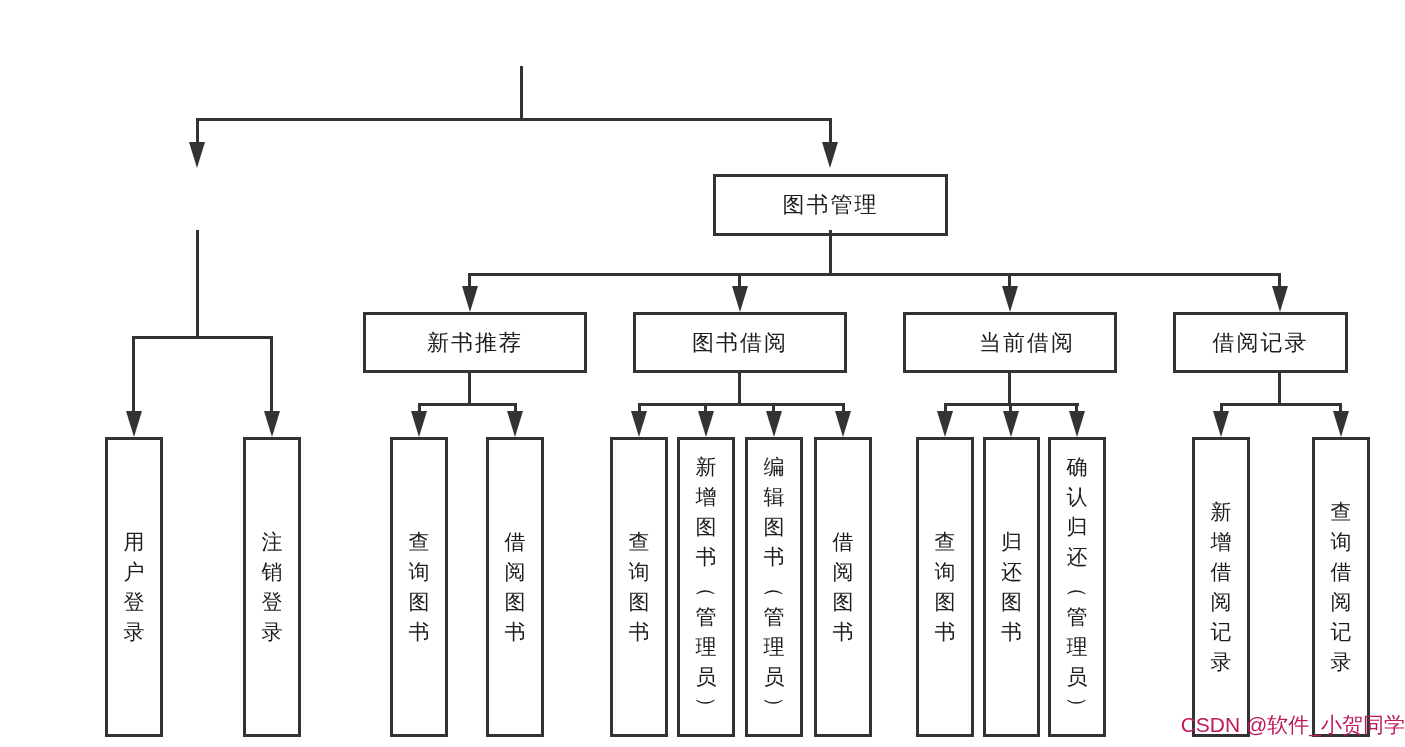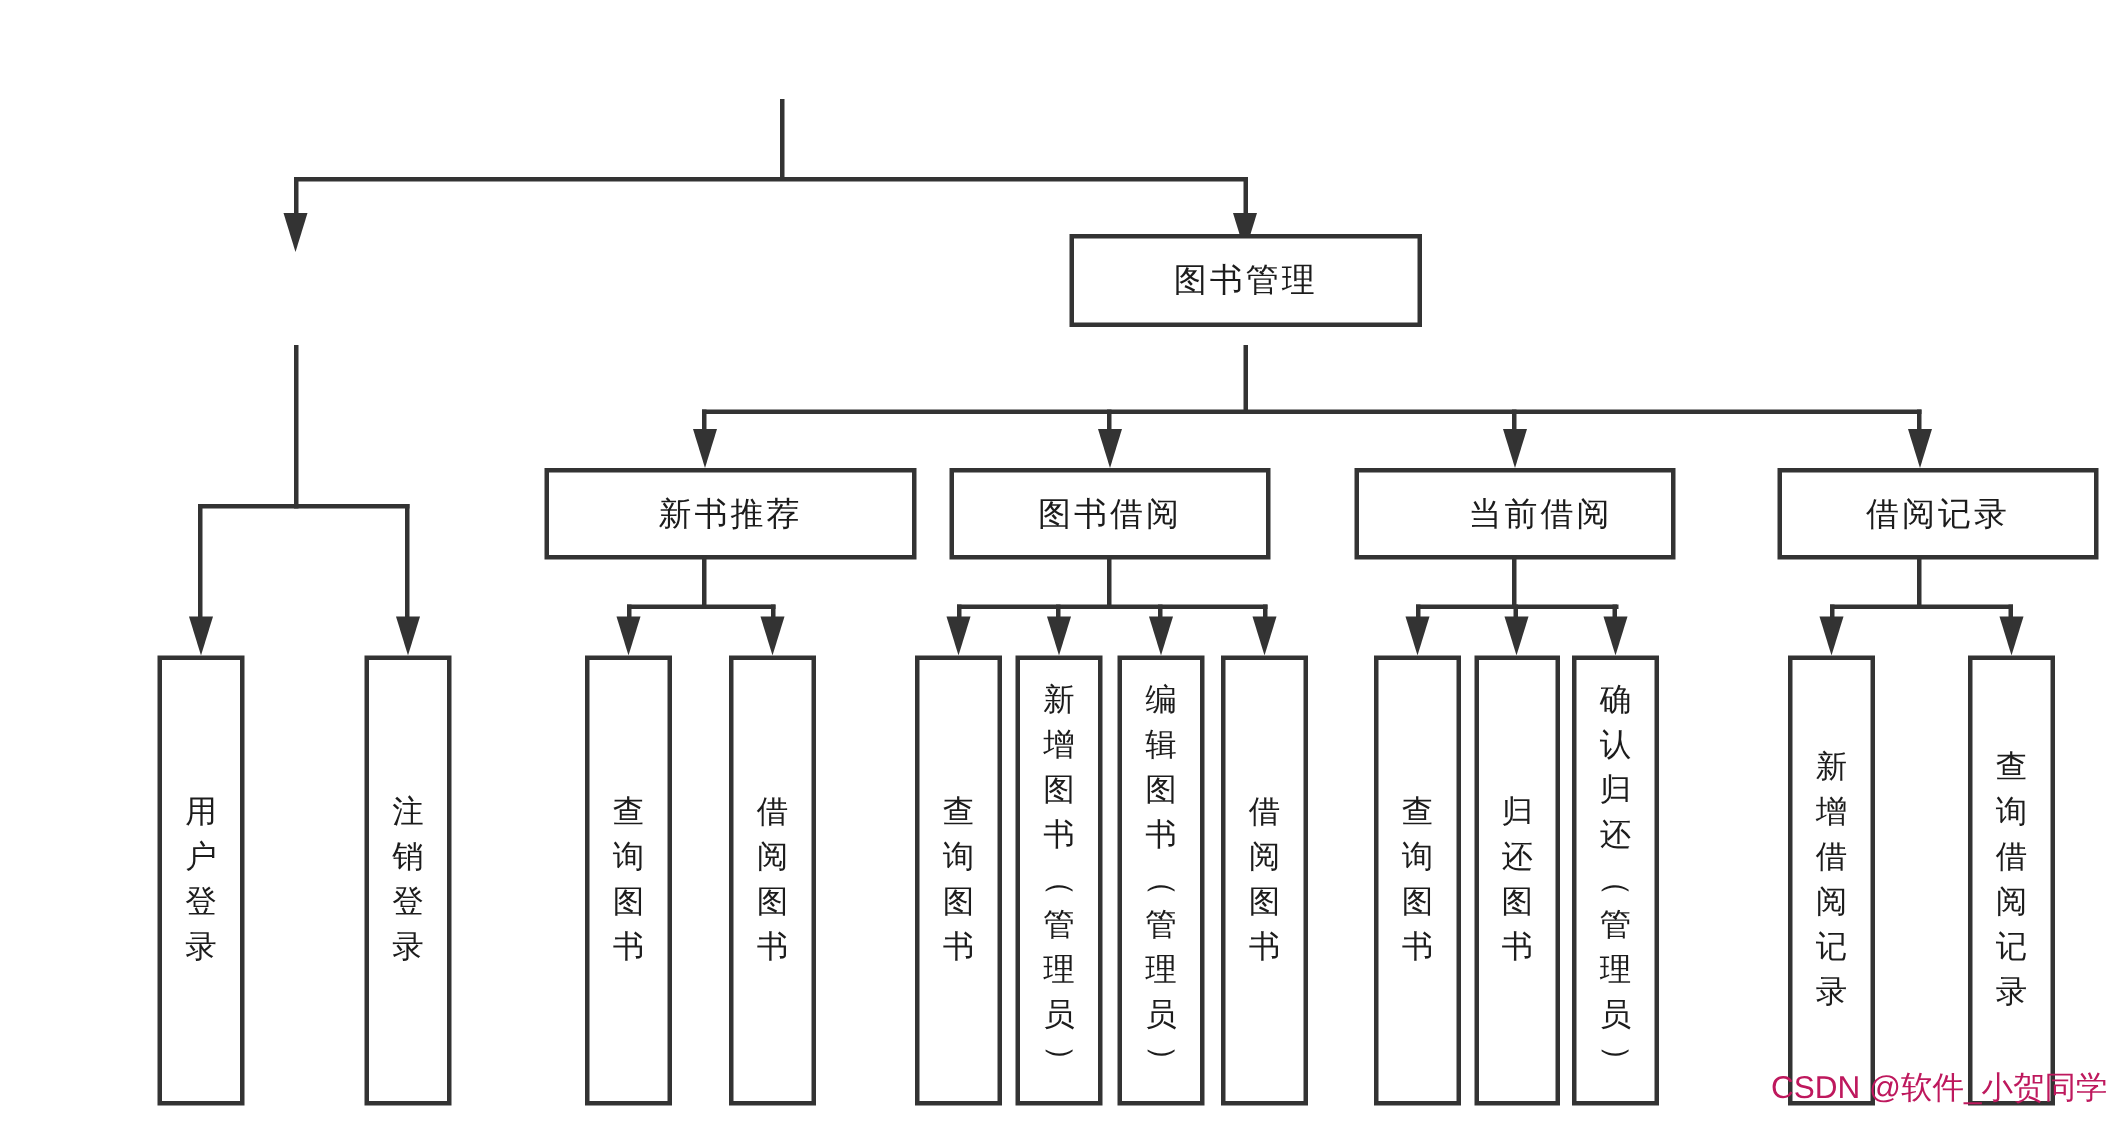--- a/index.html
+++ b/index.html
@@ -33,44 +33,44 @@
 <div id="canvas">
 
 
   <div class="vline" style="left:520px;top:66px;height:54px;"></div>
   <div class="hline" style="left:196px;top:118px;width:636px;"></div>
   <div class="vline" style="left:196px;top:118px;height:28px;"></div>
   <div class="vline" style="left:829px;top:118px;height:28px;"></div>
   <div class="arrow" style="left:189px;top:142px;"></div>
   <div class="arrow" style="left:822px;top:142px;"></div>
 
-  <div class="box" style="left:713px;top:156px;width:235px;height:62px;">图书管理</div>
+  <div class="box" style="left:713px;top:174px;width:235px;height:62px;">图书管理</div>
 
   <div class="vline" style="left:196px;top:230px;height:109px;"></div>
   <div class="hline" style="left:132px;top:336px;width:141px;"></div>
   <div class="vline" style="left:132px;top:336px;height:79px;"></div>
   <div class="vline" style="left:270px;top:336px;height:79px;"></div>
   <div class="arrow" style="left:126px;top:411px;"></div>
   <div class="arrow" style="left:264px;top:411px;"></div>
 
   <div class="vline" style="left:829px;top:230px;height:46px;"></div>
   <div class="hline" style="left:468px;top:273px;width:813px;"></div>
   <div class="vline" style="left:468px;top:273px;height:16px;"></div>
   <div class="vline" style="left:738px;top:273px;height:16px;"></div>
   <div class="vline" style="left:1008px;top:273px;height:16px;"></div>
   <div class="vline" style="left:1278px;top:273px;height:16px;"></div>
   <div class="arrow" style="left:462px;top:286px;"></div>
   <div class="arrow" style="left:732px;top:286px;"></div>
   <div class="arrow" style="left:1002px;top:286px;"></div>
   <div class="arrow" style="left:1272px;top:286px;"></div>
 
-  <div class="box" style="left:363px;top:312px;width:248px;height:61px;">新书推荐</div>
+  <div class="box" style="left:363px;top:312px;width:224px;height:61px;">新书推荐</div>
   <div class="box" style="left:633px;top:312px;width:214px;height:61px;">图书借阅</div>
   <div class="box" style="left:903px;top:312px;width:214px;height:61px;padding-left:34px;">当前借阅</div>
-  <div class="box" style="left:1173px;top:312px;width:214px;height:61px;margin-left:12px;">借阅记录</div>
+  <div class="box" style="left:1173px;top:312px;width:175px;height:61px;">借阅记录</div>
 
   <div class="vline" style="left:468px;top:371px;height:35px;"></div>
   <div class="hline" style="left:418px;top:403px;width:99px;"></div>
   <div class="vline" style="left:418px;top:403px;height:12px;"></div>
   <div class="vline" style="left:514px;top:403px;height:12px;"></div>
   <div class="arrow" style="left:411px;top:411px;"></div>
   <div class="arrow" style="left:507px;top:411px;"></div>
 
   <div class="vline" style="left:738px;top:371px;height:35px;"></div>
   <div class="hline" style="left:638px;top:403px;width:207px;"></div>

